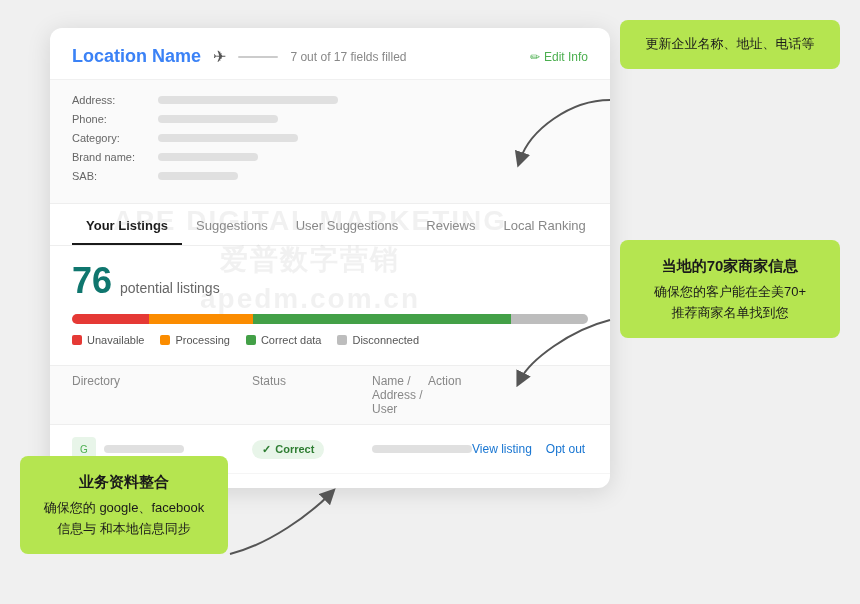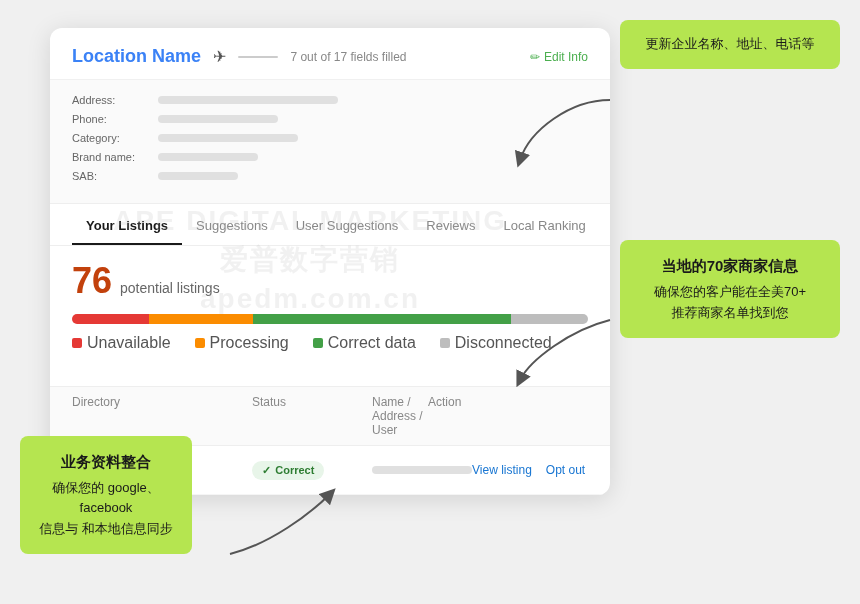--- a/index.html
+++ b/index.html
@@ -114,21 +114,21 @@
     }
     .listings-count {
       display: flex;
       align-items: baseline;
       gap: 8px;
       margin-bottom: 12px;
     }
     .count-number {
       font-size: 36px;
       font-weight: 700;
-      color: #c2410c;
+      color: #0f766e;
     }
     .count-label {
       font-size: 14px;
       color: #666;
     }
 
     
     .progress-bar {
       display: flex;
       height: 10px;
@@ -137,24 +137,24 @@
       margin-bottom: 10px;
     }
     .bar-unavailable { background: #e53935; }
     .bar-processing { background: #fb8c00; }
     .bar-correct { background: #43a047; }
     .bar-disconnected { background: #bdbdbd; }
 
     
     .legend-row {
       display: flex;
-      gap: 24px;
-      font-size: 16px;
+      gap: 16px;
+      font-size: 11px;
       color: #555;
-      margin-bottom: 24px;
+      margin-bottom: 9px;
     }
     .legend-item {
       display: flex;
       align-items: center;
       gap: 5px;
     }
     .legend-dot {
       width: 10px;
       height: 10px;
       border-radius: 2px;
@@ -256,21 +256,21 @@
     }
     .ann-mid-right {
       top: 240px;
       right: 20px;
       width: 220px;
       text-align: center;
     }
     .ann-bottom-left {
       bottom: 50px;
       left: 20px;
-      width: 172px;
+      width: 208px;
       text-align: center;
     }
 
     
     .arrow-svg {
       position: absolute;
       pointer-events: none;
     }
 
     

